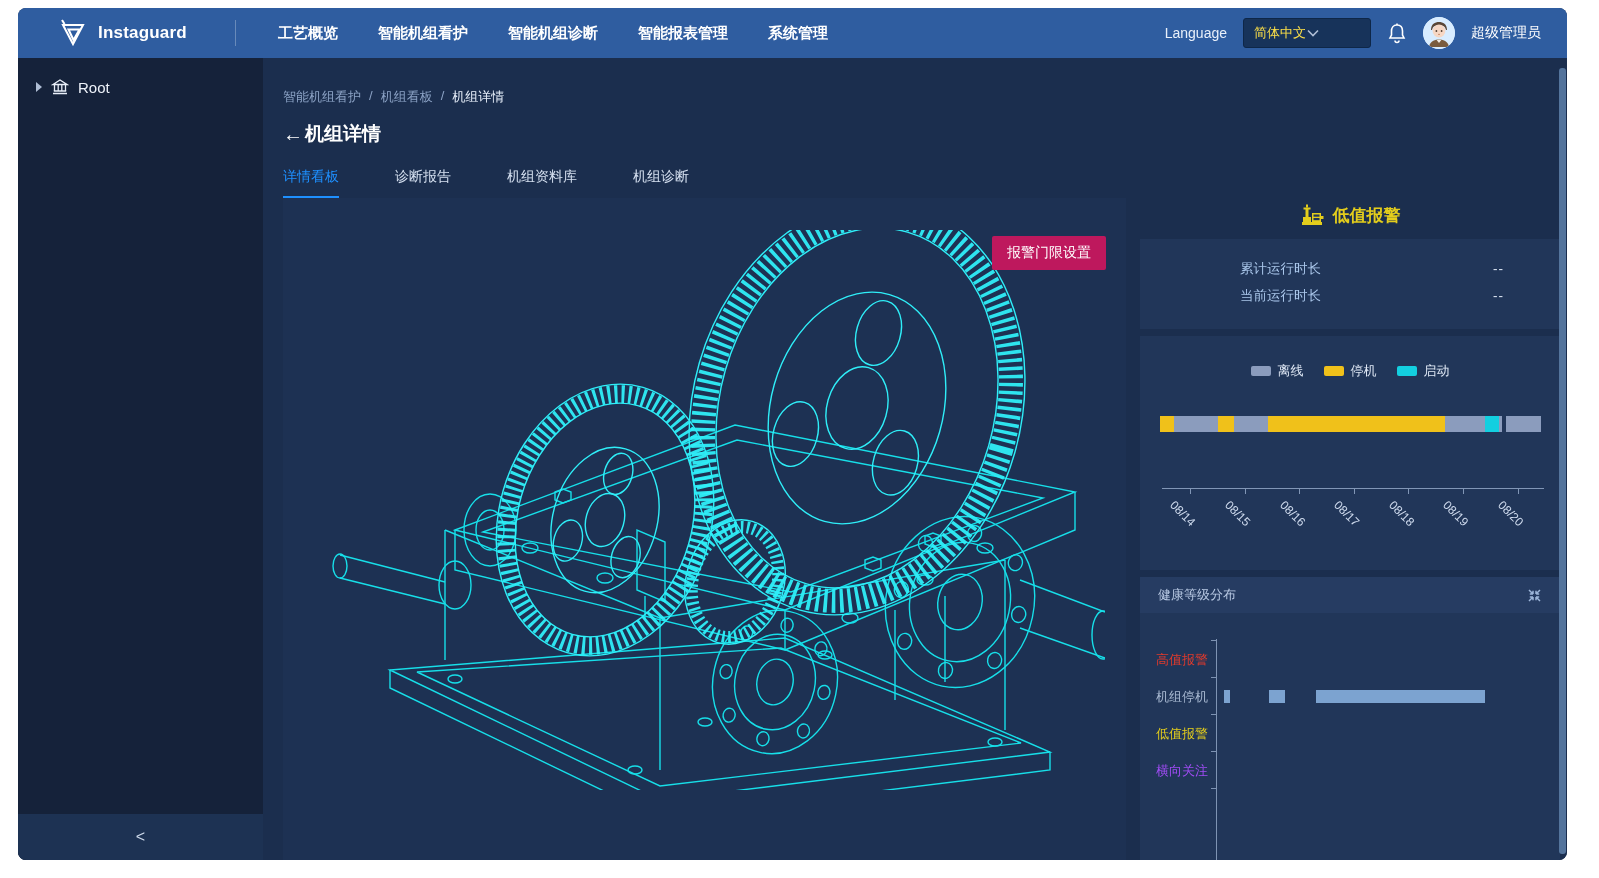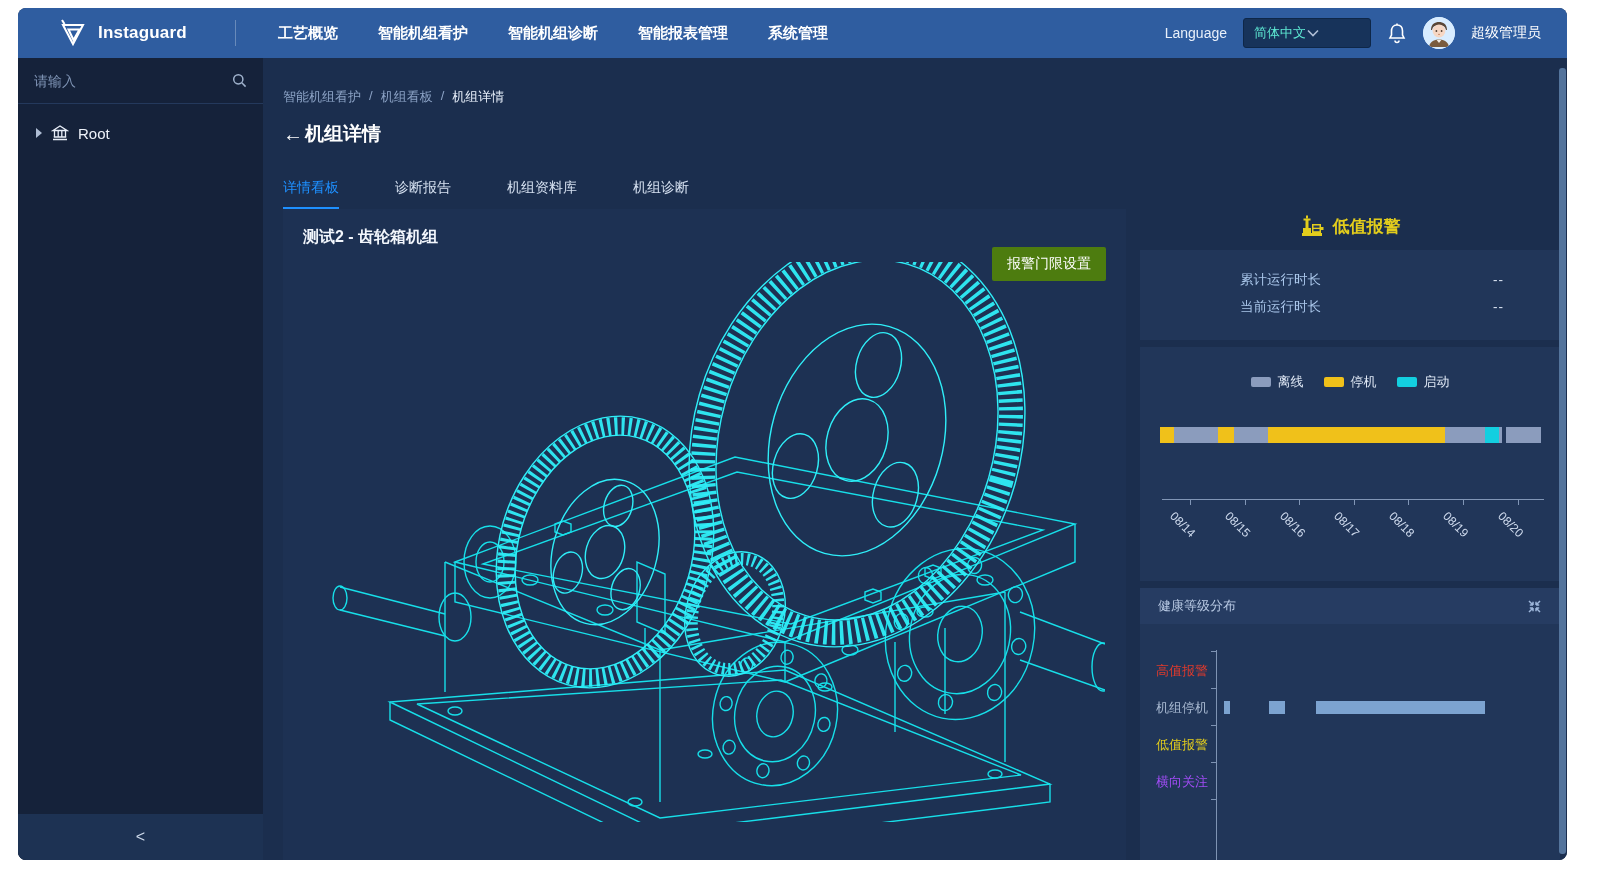--- a/index.html
+++ b/index.html
@@ -9,21 +9,21 @@
   
   .navbar { position:absolute; left:0; top:0; right:0; height:50px; background:#2f5da0; display:flex; align-items:center; z-index:5; }
   .brand { display:flex; align-items:center; gap:10px; margin-left:40px; }
   .brand-name { color:#fff; font-size:17px; font-weight:bold; letter-spacing:.2px; }
   .nav-divider { width:1px; height:26px; background:rgba(255,255,255,.28); margin-left:48px; }
   .nav-items { display:flex; gap:40px; margin-left:42px; }
   .nav-item { color:#ffffff; font-size:15px; font-weight:bold; cursor:pointer; white-space:nowrap; }
   .nav-right { margin-left:auto; display:flex; align-items:center; gap:16px; margin-right:26px; }
   .lang-label { color:#e9f0fa; font-size:14px; }
   .lang-select { width:128px; height:30px; background:#17335a; border:1px solid #0e2748; border-radius:3px; display:flex; align-items:center; padding:0 10px; cursor:pointer; }
-  .lang-select span { color:#5eead4; font-size:13px; flex:1; }
+  .lang-select span { color:#fde047; font-size:13px; flex:1; }
   .avatar { width:32px; height:32px; border-radius:50%; background:#d8ecff; overflow:hidden; flex:none; cursor:pointer; }
   .user-name { color:#ffffff; font-size:14px; }
 
   
   .sidebar { position:absolute; left:0; top:50px; bottom:0; width:245px; background:#15223a; }
   .search-row { height:46px; display:flex; align-items:center; padding:0 16px; border-bottom:1px solid #24395c; }
   .search-input { flex:1; background:transparent; border:none; outline:none; color:#dfe8f5; font-size:14px; font-family:inherit; }
   .search-input::placeholder { color:#7f94b5; }
   .tree-node { margin-top:20px; padding-left:18px; display:flex; align-items:center; gap:9px; cursor:pointer; }
   .caret { width:0; height:0; border-left:6px solid #aebdd4; border-top:5px solid transparent; border-bottom:5px solid transparent; }
@@ -32,34 +32,34 @@
   .sidebar-footer span { color:#cdd9ea; font-size:16px; }
 
   
   .content { position:absolute; left:245px; top:50px; right:0; bottom:0; background:#1b2e4e; padding-left:20px; }
   .breadcrumb { margin-top:30px; font-size:13px; color:#8ca3c6; display:flex; gap:8px; }
   .breadcrumb .crumb { cursor:pointer; }
   .breadcrumb .crumb.current { color:#e7effa; }
   .title-row { margin-top:15px; display:flex; align-items:center; color:#ffffff; }
   .back-arrow { font-size:20px; cursor:pointer; margin-right:2px; }
   .page-title { font-size:19px; font-weight:bold; }
-  .tabs { margin-top:32px; display:flex; gap:56px; }
+  .tabs { margin-top:21px; display:flex; gap:56px; }
   .tab { font-size:14px; color:#d5e0f0; padding-bottom:10px; cursor:pointer; border-bottom:2px solid transparent; }
   .tab.active { color:#1e90ff; border-bottom-color:#1e90ff; }
 
   .body-row { display:flex; gap:14px; align-items:stretch; height:calc(100% - 137px); }
 
   
   .main-panel { width:843px; background:#1d3153; position:relative; padding:18px 20px 0 20px; overflow:hidden; }
   .unit-name { color:#f2f6fc; font-size:16px; font-weight:bold; }
   .status-row { margin-top:16px; display:flex; gap:28px; align-items:center; }
   .field { display:flex; gap:6px; font-size:13.5px; }
   .f-label { color:#c3d2e8; }
   .f-value { color:#e4edf8; font-weight:bold; }
-  .alarm-btn { position:absolute; right:20px; top:38px; background:#4d7c0f; color:#fff; border:none; font-size:14px; font-family:inherit; padding:8px 15px; border-radius:2px; cursor:pointer;margin-left:40px; }
+  .alarm-btn { position:absolute; right:20px; top:38px; background:#be185d; color:#fff; border:none; font-size:14px; font-family:inherit; padding:8px 15px; border-radius:2px; cursor:pointer;margin-left:40px; }
   .gear-wrap { margin-top:14px; display:flex; justify-content:center; }
 
   
   .right-panel { width:420px; display:flex; flex-direction:column; gap:7px; overflow:hidden; }
   .alarm-banner { height:52px; display:flex; align-items:center; justify-content:center; gap:9px; }
   .alarm-banner .alarm-text { font-size:17px; font-weight:bold; color:#e3cd1c; }
   .section-header { height:36px; background:#263c62; display:flex; align-items:center; padding:0 18px; }
   .section-header .sh-title { color:#b9cae4; font-size:13px; flex:1; }
   .section-body { background:#213659; }
   .runtime-body { padding:16px 0 20px 0; }
@@ -141,29 +141,20 @@
           <path d="M15 17.4 h2" stroke="#c98a6b" stroke-width="0.9"></path>
           <path d="M6 30 C7 24.5 11 22.5 16 22.5 C21 22.5 25 24.5 26 30 Z" fill="#7a5c3e"></path>
           <path d="M13.5 22.8 L16 26 L18.5 22.8 Z" fill="#f3ede4"></path>
         </svg>
       </div>
       <span class="user-name">超级管理员</span>
     </div>
   </div>
 
   <div class="sidebar">
-    <div class="search-row">
-      <input class="search-input" placeholder="请输入" style="">
-      <span style="display:flex;cursor:pointer;">
-        <svg width="15" height="15" viewBox="0 0 15 15" fill="none" stroke="#9fb2cc" stroke-width="1.5">
-          <circle cx="6.3" cy="6.3" r="4.6"></circle>
-            <path d="M9.8 9.8 L13.6 13.6"></path>
-        </svg>
-      </span>
-    </div>
     <div class="tree-node">
       <span class="caret"></span>
       <span style="display:flex;">
         <svg width="18" height="18" viewBox="0 0 18 18" fill="none" stroke="#e8eef8" stroke-width="1.3">
           <path d="M2 6.5 L9 2 L16 6.5 Z"></path>
           <path d="M3.5 6.5 V13 M7.2 6.5 V13 M10.8 6.5 V13 M14.5 6.5 V13"></path>
           <path d="M2 15.5 H16 M2.8 13 H15.2"></path>
         </svg>
       </span>
       <span class="tree-label">Root</span>
@@ -188,21 +179,20 @@
     <div class="tabs">
       <span class="tab active">详情看板</span>
       <span class="tab">诊断报告</span>
       <span class="tab">机组资料库</span>
       <span class="tab">机组诊断</span>
     </div>
 
     <div class="body-row">
 
       <div class="main-panel">
-        <div class="unit-name">测试2 - 齿轮箱机组</div>
         <button class="alarm-btn">报警门限设置</button>
 
         <div class="gear-wrap">
           <svg width="800" height="560" viewBox="0 0 800 560" fill="none">
             <g stroke="#17dfe9" stroke-width="1.4">
 
               <path d="M85 440 L355 570 L745 522 L480 408 Z"></path>
               <path d="M85 440 L85 458 L355 588 L355 570"></path>
               <path d="M355 588 L745 540 L745 522"></path>
               <path d="M112 442 L355 556 L716 513 L476 418 Z"></path>

